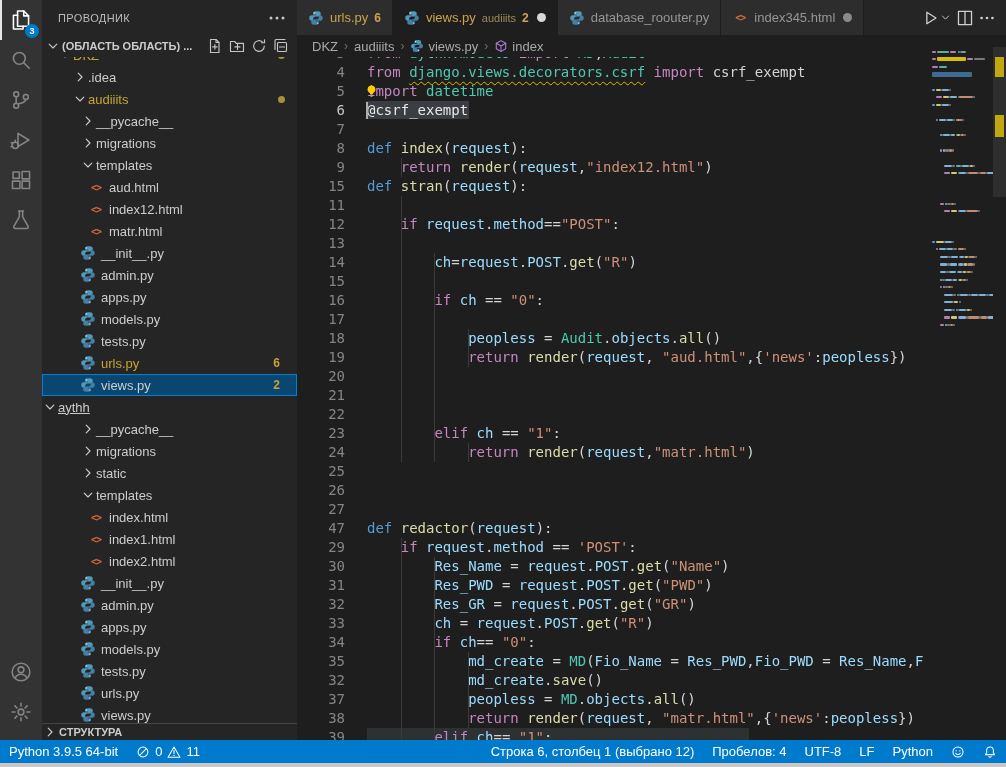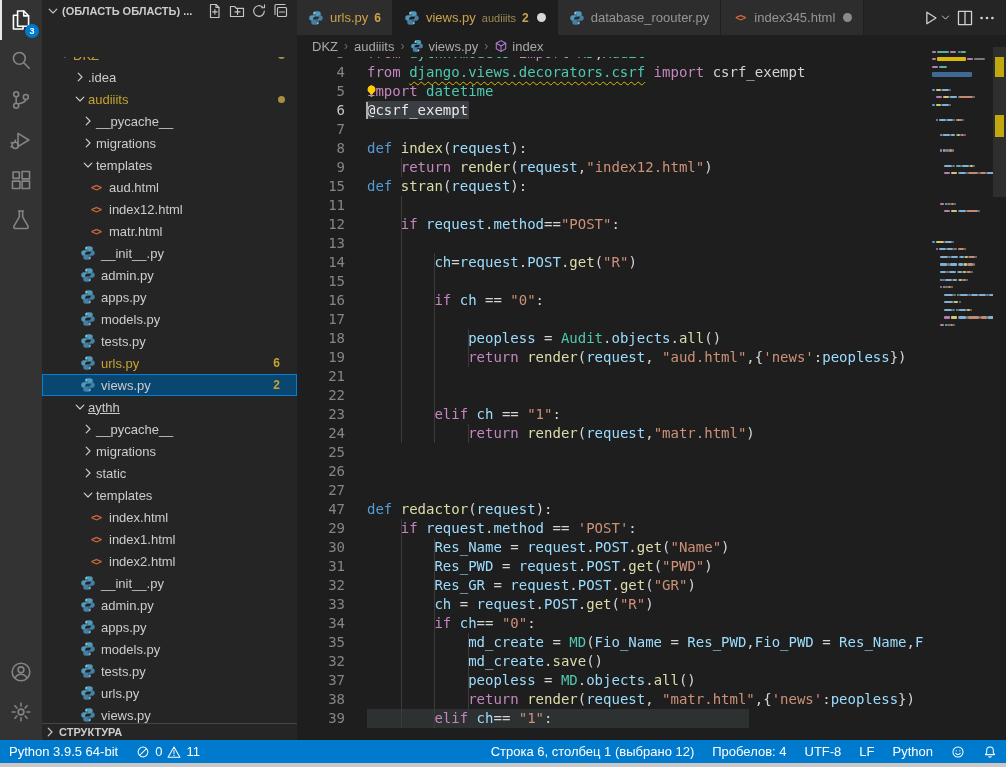--- a/index.html
+++ b/index.html
@@ -168,20 +168,30 @@
             <svg viewBox="0 0 16 16">
               <circle cx="8" cy="8" r="2.1"></circle>
               <path d="M8 1.6v2.1M8 12.3v2.1M1.6 8h2.1M12.3 8h2.1M3.5 3.5L5 5M11 11l1.5 1.5M12.5 3.5L11 5M5 11l-1.5 1.5"></path>
             </svg>
           </span>
         </div>
       </div>
   </div>
 
   <div id="sidebar">
+    <div class="sb-header">
+      <span class="sb-title">ПРОВОДНИК</span>
+      <span class="sb-more icon" id="sb-more">
+          <svg viewBox="0 0 16 16">
+            <circle cx="3.2" cy="8" r="1.2" fill="currentColor" stroke="none"></circle>
+            <circle cx="8" cy="8" r="1.2" fill="currentColor" stroke="none"></circle>
+            <circle cx="12.8" cy="8" r="1.2" fill="currentColor" stroke="none"></circle>
+          </svg>
+        </span>
+    </div>
     <div class="section-header">
       <span class="twist icon" id="ws-twist">
           <svg viewBox="0 0 16 16">
             <path d="M4.2 6.2L8 10l3.8-3.8"></path>
           </svg>
         </span>
       <span class="sh-label">(ОБЛАСТЬ ОБЛАСТЬ) ...</span>
       <span class="sh-actions" id="ws-actions">
           <span class="icon">
             <svg viewBox="0 0 16 16">
@@ -361,21 +371,21 @@
                   <path fill="#519aba" d="M7.9 1.2c-1.8 0-2.8.8-2.8 2v1.5h3.1v.6H3.7c-1.4 0-2.5 1.1-2.5 2.7s1.1 2.8 2.5 2.8h1.4V8.9c0-1.3 1.1-2.4 2.4-2.4h3c1.2 0 2.2-1 2.2-2.2V3.2c0-1.2-1-2-2.9-2z"></path>
                   <circle fill="#e8f4fb" cx="6.3" cy="2.9" r=".65"></circle>
                   <path fill="#447fa5" d="M8.1 14.8c1.8 0 2.8-.8 2.8-2v-1.5H7.8v-.6h4.5c1.4 0 2.5-1.1 2.5-2.7S13.7 5.2 12.3 5.2h-1.4v1.9c0 1.3-1.1 2.4-2.4 2.4h-3c-1.2 0-2.2 1-2.2 2.2v1.1c0 1.2 1 2 2.8 2z"></path>
                   <circle fill="#e8f4fb" cx="9.7" cy="13.1" r=".65"></circle>
                 </g>
               </svg>
             </span>
             <span class="tlabel">views.py</span>
             <span class="tbadge">2</span>
           </div>
-          <div class="trow" style="padding-left: 30px; text-decoration: underline;">
+          <div class="trow" style=" text-decoration: underline;">
             <span class="twist icon">
               <svg viewBox="0 0 16 16">
                 <path d="M4.2 6.2L8 10l3.8-3.8"></path>
               </svg>
             </span>
             <span class="tlabel">aythh</span>
           </div>
           <div class="trow" style="padding-left: 38px;">
             <span class="twist icon">
               <svg viewBox="0 0 16 16">
@@ -653,20 +663,21 @@
           <div class="cl"><span class="ln">15</span><span class="ct"><span class="tk-d">def</span><span class="tk-p"> </span><span class="tk-f">stran</span><span class="tk-p">(</span><span class="tk-v">request</span><span class="tk-p">):</span></span></div>
           <div class="cl"><i class="guide" style="left:103.7px"></i><span class="ln">11</span><span class="ct"></span></div>
           <div class="cl"><i class="guide" style="left:103.7px"></i><span class="ln">12</span><span class="ct"><span class="tk-p">    </span><span class="tk-k">if</span><span class="tk-p"> </span><span class="tk-v">request</span><span class="tk-p">.</span><span class="tk-v">method</span><span class="tk-p">==</span><span class="tk-s">"POST"</span><span class="tk-p">:</span></span></div>
           <div class="cl"><i class="guide" style="left:103.7px"></i><span class="ln">13</span><span class="ct"></span></div>
           <div class="cl"><i class="guide" style="left:103.7px"></i><i class="guide" style="left:137.4px"></i><span class="ln">14</span><span class="ct"><span class="tk-p">        </span><span class="tk-v">ch</span><span class="tk-p">=</span><span class="tk-v">request</span><span class="tk-p">.</span><span class="tk-v">POST</span><span class="tk-p">.</span><span class="tk-f">get</span><span class="tk-p">(</span><span class="tk-s">"R"</span><span class="tk-p">)</span></span></div>
           <div class="cl"><i class="guide" style="left:103.7px"></i><i class="guide" style="left:137.4px"></i><span class="ln">15</span><span class="ct"></span></div>
           <div class="cl"><i class="guide" style="left:103.7px"></i><i class="guide" style="left:137.4px"></i><span class="ln">16</span><span class="ct"><span class="tk-p">        </span><span class="tk-k">if</span><span class="tk-p"> </span><span class="tk-v">ch</span><span class="tk-p"> == </span><span class="tk-s">"0"</span><span class="tk-p">:</span></span></div>
           <div class="cl"><i class="guide" style="left:103.7px"></i><i class="guide" style="left:137.4px"></i><span class="ln">17</span><span class="ct"></span></div>
           <div class="cl"><i class="guide" style="left:103.7px"></i><i class="guide" style="left:137.4px"></i><i class="guide" style="left:171.2px"></i><span class="ln">18</span><span class="ct"><span class="tk-p">            </span><span class="tk-v">peopless</span><span class="tk-p"> = </span><span class="tk-t">Audit</span><span class="tk-p">.</span><span class="tk-v">objects</span><span class="tk-p">.</span><span class="tk-f">all</span><span class="tk-p">()</span></span></div>
           <div class="cl"><i class="guide" style="left:103.7px"></i><i class="guide" style="left:137.4px"></i><i class="guide" style="left:171.2px"></i><span class="ln">19</span><span class="ct"><span class="tk-p">            </span><span class="tk-k">return</span><span class="tk-p"> </span><span class="tk-f">render</span><span class="tk-p">(</span><span class="tk-v">request</span><span class="tk-p">, </span><span class="tk-s">"aud.html"</span><span class="tk-p">,{</span><span class="tk-s">'news'</span><span class="tk-p">:</span><span class="tk-v">peopless</span><span class="tk-p">})</span></span></div>
+          <div class="cl"><i class="guide" style="left:103.7px"></i><i class="guide" style="left:137.4px"></i><span class="ln">20</span><span class="ct"></span></div>
           <div class="cl"><i class="guide" style="left:103.7px"></i><i class="guide" style="left:137.4px"></i><span class="ln">21</span><span class="ct"></span></div>
           <div class="cl"><i class="guide" style="left:103.7px"></i><i class="guide" style="left:137.4px"></i><span class="ln">22</span><span class="ct"></span></div>
           <div class="cl"><i class="guide" style="left:103.7px"></i><i class="guide" style="left:137.4px"></i><span class="ln">23</span><span class="ct"><span class="tk-p">        </span><span class="tk-k">elif</span><span class="tk-p"> </span><span class="tk-v">ch</span><span class="tk-p"> == </span><span class="tk-s">"1"</span><span class="tk-p">:</span></span></div>
           <div class="cl"><i class="guide" style="left:103.7px"></i><i class="guide" style="left:137.4px"></i><i class="guide" style="left:171.2px"></i><span class="ln">24</span><span class="ct"><span class="tk-p">            </span><span class="tk-k">return</span><span class="tk-p"> </span><span class="tk-f">render</span><span class="tk-p">(</span><span class="tk-v">request</span><span class="tk-p">,</span><span class="tk-s">"matr.html"</span><span class="tk-p">)</span></span></div>
           <div class="cl"><span class="ln">25</span><span class="ct"></span></div>
           <div class="cl"><span class="ln">26</span><span class="ct"></span></div>
           <div class="cl"><span class="ln">27</span><span class="ct"></span></div>
           <div class="cl"><span class="ln">47</span><span class="ct"><span class="tk-d">def</span><span class="tk-p"> </span><span class="tk-f">redactor</span><span class="tk-p">(</span><span class="tk-v">request</span><span class="tk-p">):</span></span></div>
           <div class="cl"><i class="guide" style="left:103.7px"></i><span class="ln">29</span><span class="ct"><span class="tk-p">    </span><span class="tk-k">if</span><span class="tk-p"> </span><span class="tk-v">request</span><span class="tk-p">.</span><span class="tk-v">method</span><span class="tk-p"> == </span><span class="tk-s">'POST'</span><span class="tk-p">:</span></span></div>
           <div class="cl"><i class="guide" style="left:103.7px"></i><i class="guide" style="left:137.4px"></i><span class="ln">30</span><span class="ct"><span class="tk-p">        </span><span class="tk-v">Res_Name</span><span class="tk-p"> = </span><span class="tk-v">request</span><span class="tk-p">.</span><span class="tk-v">POST</span><span class="tk-p">.</span><span class="tk-f">get</span><span class="tk-p">(</span><span class="tk-s">"Name"</span><span class="tk-p">)</span></span></div>

